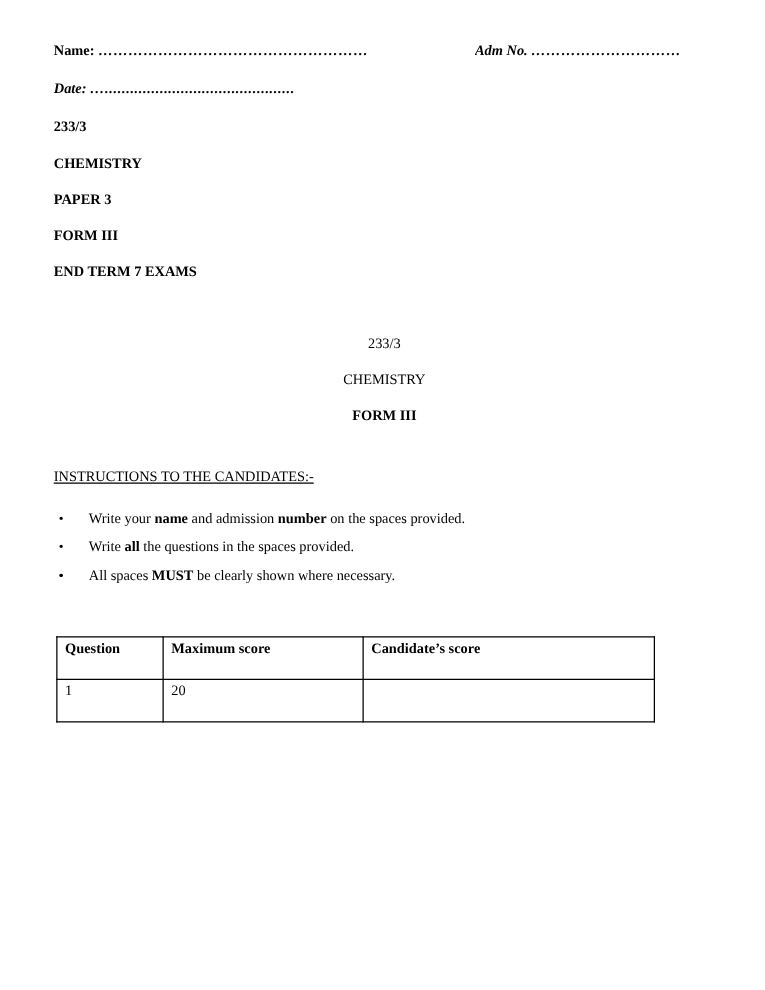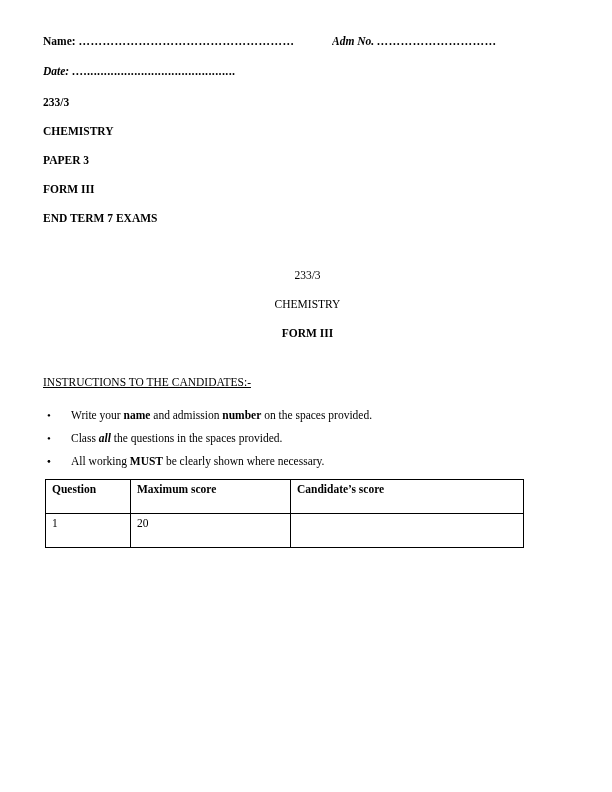--- a/index.html
+++ b/index.html
@@ -14,20 +14,21 @@
     box-sizing: border-box;
     padding: 26px 40px 0 43px;
     overflow: hidden;
   }
   
   .field-row {
     display: flex;
     line-height: 30px;
     font-weight: bold;
     white-space: nowrap;
+    gap: 48px;
   }
   .field-left {
     width: 289px;
     overflow: hidden;
     flex: 0 0 289px;
   }
   .field-right {
     overflow: hidden;
     flex: 1 1 auto;
     font-style: italic;
@@ -60,25 +61,25 @@
     padding-left: 28px;
     line-height: 23px;
   }
   ul.instructions-list .bullet {
     position: absolute;
     left: 4px;
     top: 0;
     font-size: 11px;
   }
   ul.instructions-list .seg-b { font-weight: bold; }
-  ul.instructions-list .seg-i { font-style: italic; }
+  ul.instructions-list .seg-i { }
   
   table.score-table {
     border-collapse: collapse;
-    margin-top: 6px;
+    margin-top: 36px;
     margin-left: 2px;
     table-layout: fixed;
     width: 478px;
   }
   table.score-table th, table.score-table td {
     border: 1px solid #000000;
     vertical-align: top;
     text-align: left;
     padding: 3px 6px;
     height: 27px;
@@ -122,23 +123,23 @@
 
   <div class="center-block">
     <div class="center-line">233/3</div>
     <div class="center-line">CHEMISTRY</div>
     <div class="center-line bold">FORM III</div>
   </div>
 
   <div class="instructions-title">INSTRUCTIONS TO THE CANDIDATES:-</div>
   <ul class="instructions-list" id="instructions-list">
       <li><span class="bullet">•</span><span>Write your </span><span class="seg-b">name</span><span> and admission </span><span class="seg-b">number</span><span> on the spaces provided.</span></li>
-      <li><span class="bullet">•</span><span>Class </span><span class="seg-b seg-i">all</span><span> the questions in the spaces provided.</span></li>
+      <li><span class="bullet">•</span><span>Write </span><span class="seg-b seg-i">all</span><span> the questions in the spaces provided.</span></li>
       <li><span class="bullet">•</span></li>
-      <li><span class="bullet">•</span><span>All working </span><span class="seg-b">MUST</span><span> be clearly shown where necessary.</span></li>
+      <li><span class="bullet">•</span><span>All spaces </span><span class="seg-b">MUST</span><span> be clearly shown where necessary.</span></li>
     </ul>
 
   <table class="score-table">
     <colgroup>
         <col class="c1">
         <col class="c2">
         <col class="c3">
       </colgroup>
     <thead>
         <tr id="score-table-head">

